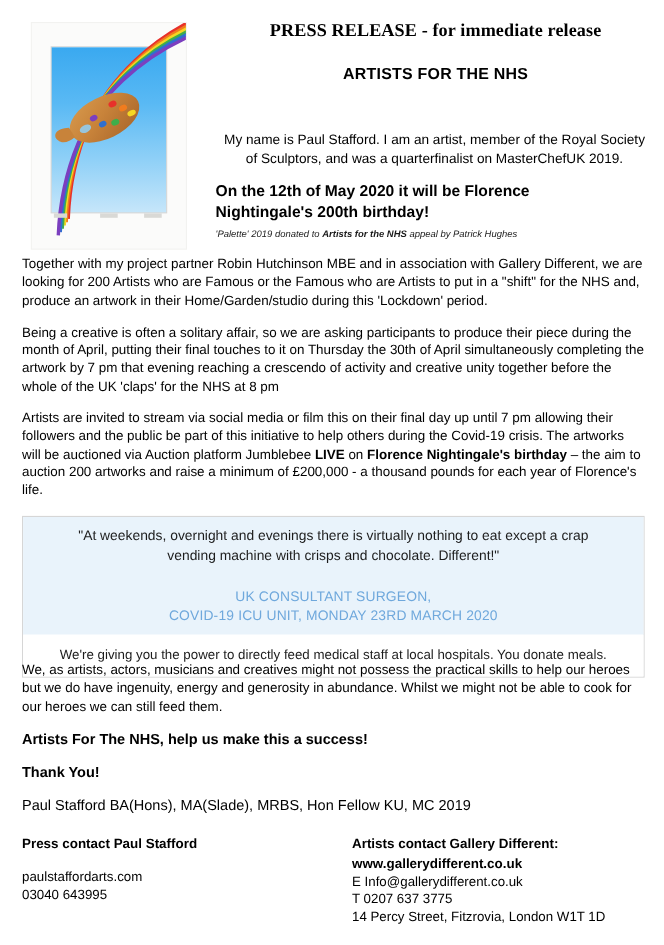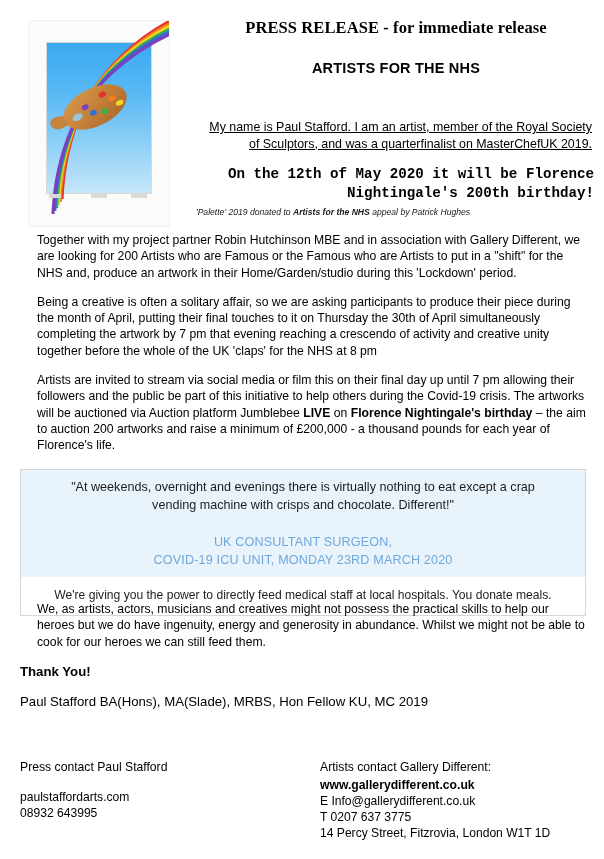--- a/index.html
+++ b/index.html
@@ -114,33 +114,31 @@
     text-align: center;
     letter-spacing: 0.2px;
   }
   .hdr-intro {
     position: absolute;
     left: 198px;
     top: 119px;
     width: 394px;
     font-size: 12.4px;
     line-height: 16.5px;
-    text-align: right;
-    text-decoration: underline;
+    text-align: center;
   }
   .hdr-date {
     position: absolute;
     left: 196px;
     top: 165px;
     width: 398px;
     font-weight: bold;
     font-size: 14.2px;
     line-height: 18.5px;
-    text-align: right;
-    font-family: Liberation Mono, monospace;
+    text-align: left;
   }
   .hdr-caption {
     position: absolute;
     left: 196px;
     top: 207px;
     width: 398px;
     font-style: italic;
     font-size: 8.6px;
     line-height: 11px;
     text-align: left;
@@ -149,21 +147,21 @@
   .hdr-caption b { font-weight: bold; }
 
   
   .body-zone {
     position: absolute;
     left: 20px;
     top: 232px;
     width: 566px;
   }
   p.para {
-    margin: 0 0 13px 17px;
+    margin: 0 0 13px 0;
     font-size: 12.2px;
     line-height: 16.3px;
     text-align: left;
     color: #000;
   }
   p.para.bold {
     font-weight: bold;
   }
   p.para .ul {
     text-decoration: underline;
@@ -233,21 +231,21 @@
     width: 566px;
     display: flex;
     flex-direction: row;
   }
   .contact-col {
     box-sizing: border-box;
   }
   .contact-col.left { width: 300px; }
   .contact-col.right { width: 266px; }
   .contact-head {
-    font-weight: normal;
+    font-weight: bold;
     font-size: 12.2px;
     line-height: 16px;
     margin: 0 0 2px 0;
   }
   .contact-sub {
     font-weight: bold;
     font-size: 12.2px;
     line-height: 16px;
     margin: 0;
   }
@@ -347,30 +345,31 @@
         <span>COVID-19 ICU UNIT, MONDAY 23RD MARCH 2020</span>
       </div>
     </div>
     <div class="quote-bottom">
       <span>We're giving you the power to directly feed medical staff at local hospitals. You donate meals.</span><br>
     </div>
   </div>
 
   <div class="lower-zone">
     <p class="para">We, as artists, actors, musicians and creatives might not possess the practical skills to help our heroes but we do have ingenuity, energy and generosity in abundance. Whilst we might not be able to cook for our heroes we can still feed them.</p>
+    <p class="closing-line">Artists For The NHS, help us make this a success!</p>
     <p class="closing-line">Thank You!</p>
     <p class="signature-line">Paul Stafford BA(Hons), MA(Slade), MRBS, Hon Fellow KU, MC 2019</p>
   </div>
 
   <div class="contacts">
     <div class="contact-col left">
       <p class="contact-head">Press contact Paul Stafford</p>
       <div class="contact-lines gap">
         <div>paulstaffordarts.com</div>
-        <div>08932 643995</div>
+        <div>03040 643995</div>
       </div>
     </div>
     <div class="contact-col right">
       <p class="contact-head">Artists contact Gallery Different:</p>
       <p class="contact-sub">www.gallerydifferent.co.uk</p>
       <div class="contact-lines">
         <div>E  Info@gallerydifferent.co.uk</div>
         <div>T 0207 637 3775</div>
         <div>14 Percy Street, Fitzrovia, London W1T 1D</div>
       </div>

